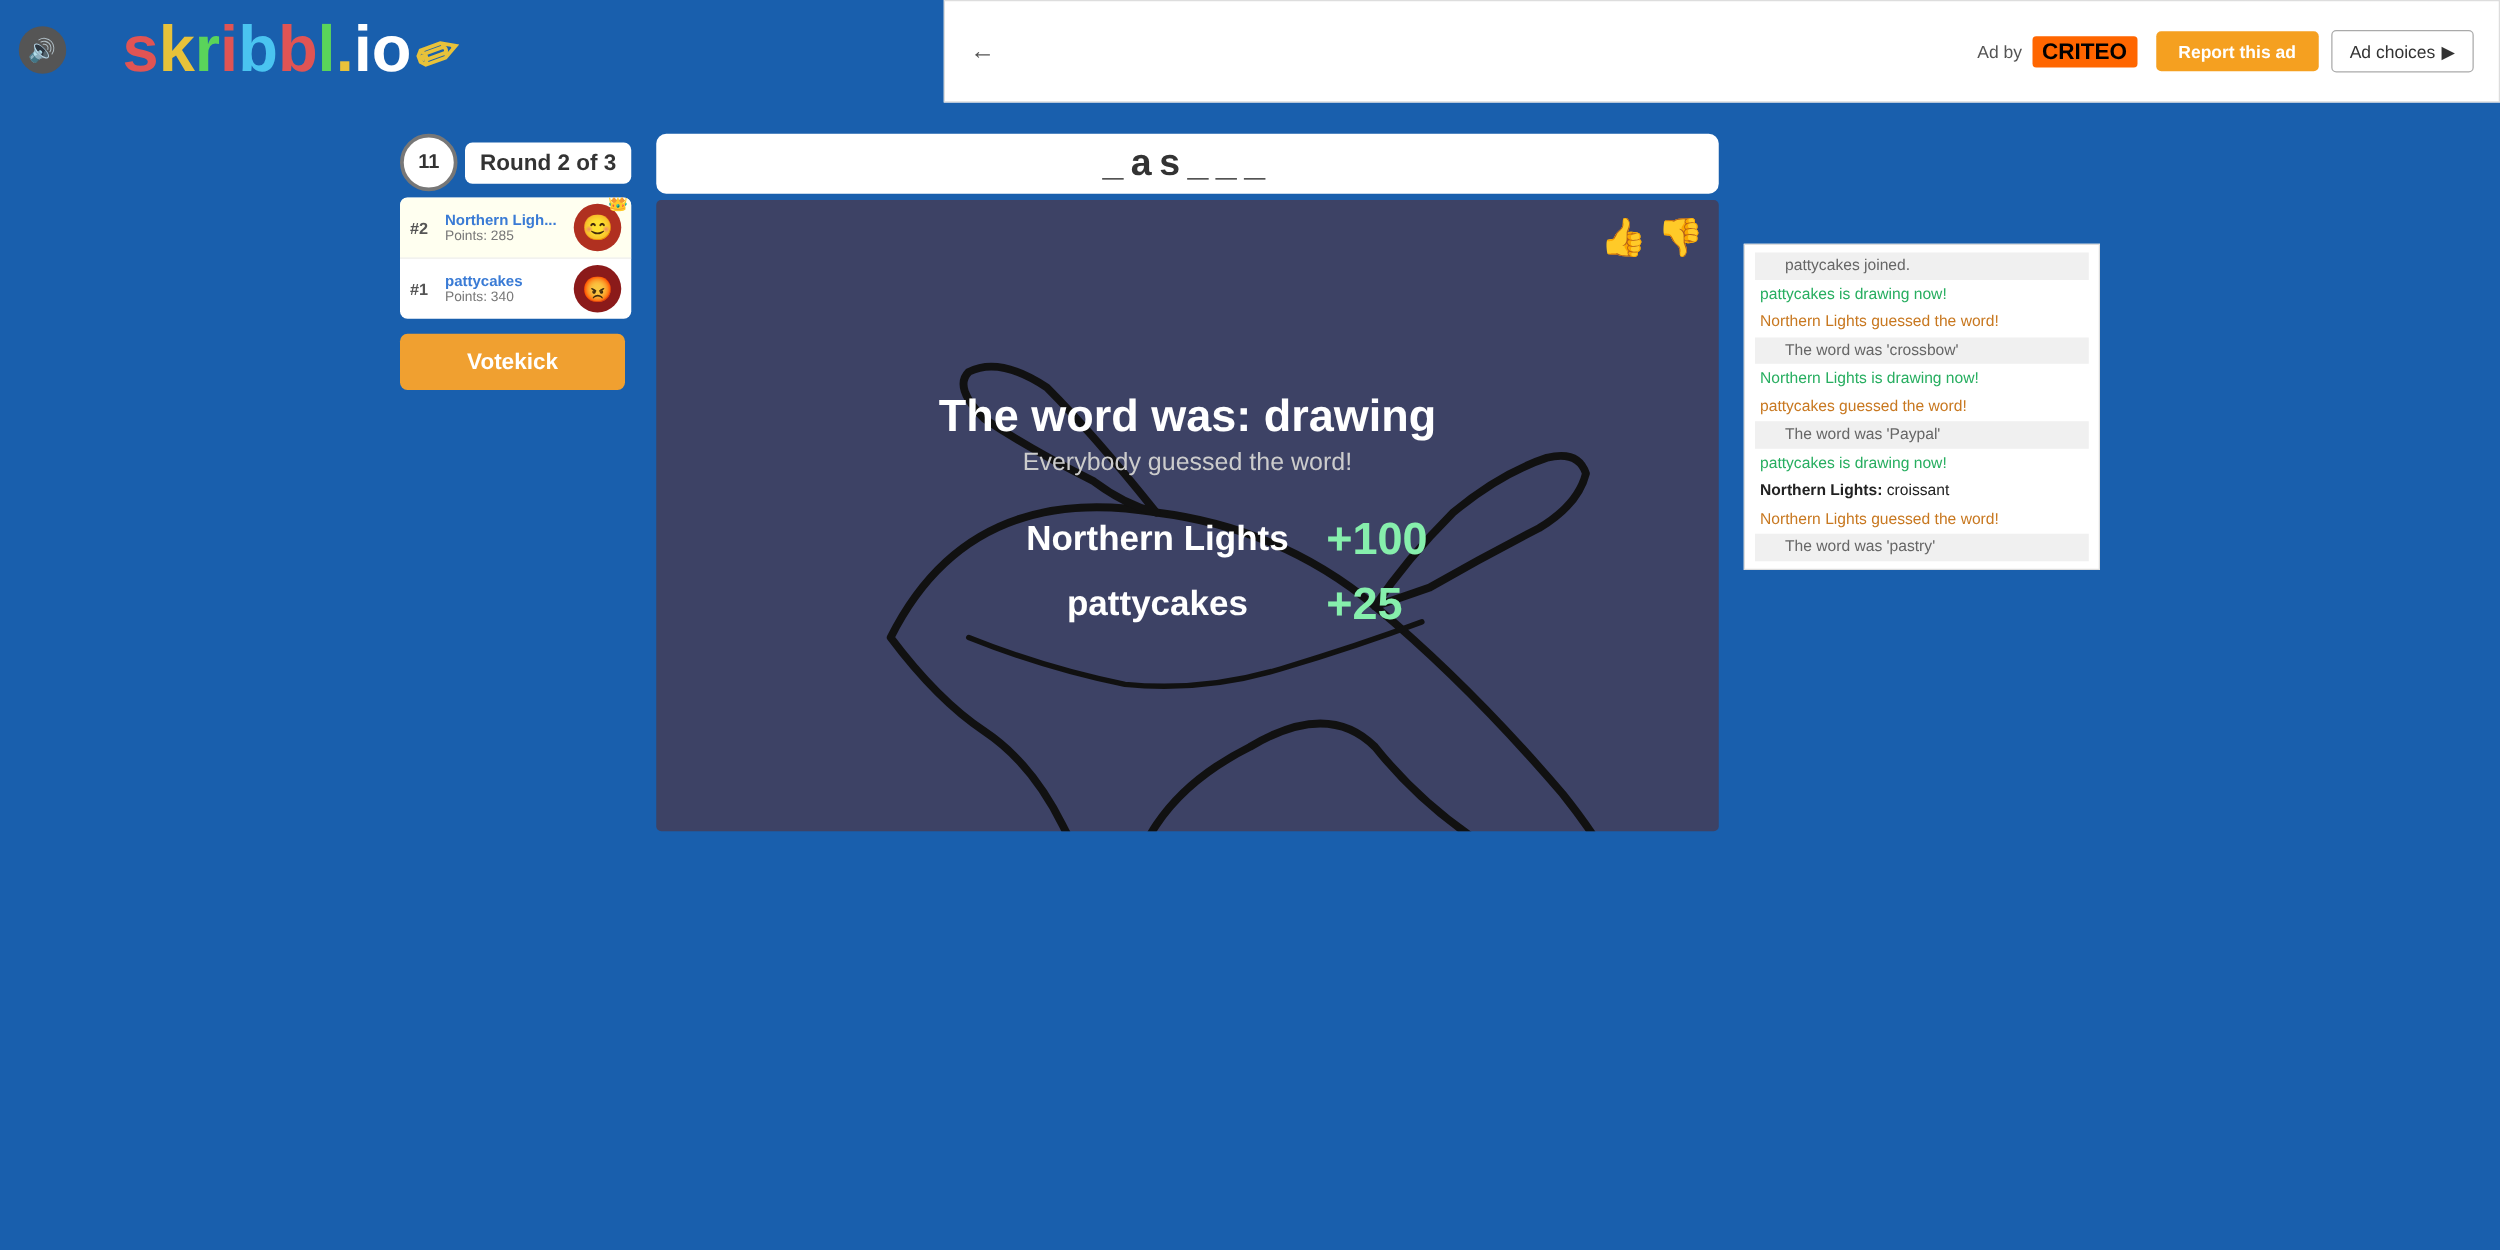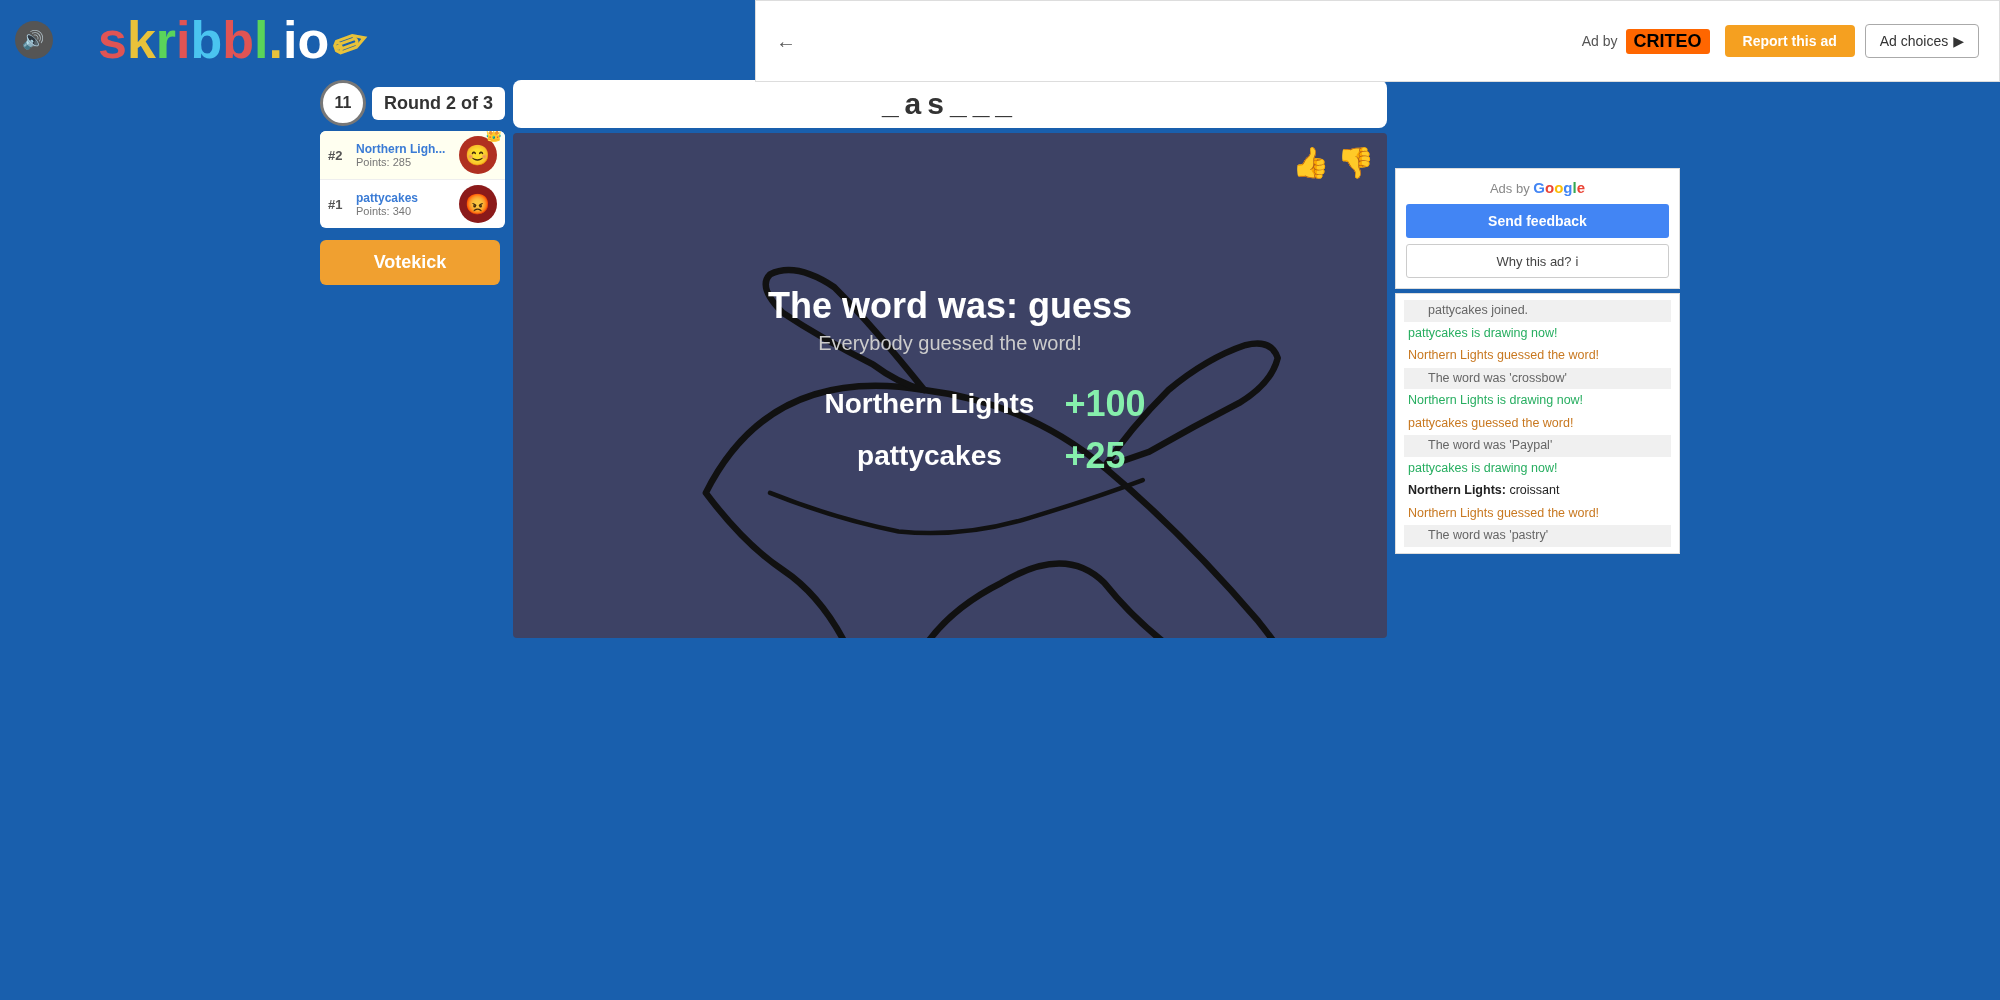--- a/index.html
+++ b/index.html
@@ -54,22 +54,23 @@
 
     
     .center-content {
       display: flex;
       justify-content: center;
       padding: 0 15px;
     }
 
     .game-wrapper {
       display: flex;
-      gap: 8px;
+      gap: 20px;
       width: 1360px;
+      margin-top: 27px;
     }
 
     
     .sidebar-left {
       width: 185px;
       flex-shrink: 0;
     }
 
     
     .round-header-row {
@@ -531,21 +532,21 @@
 
             <path d="M 150 280 Q 200 180 320 200 Q 400 210 460 260 Q 520 310 580 380 Q 620 430 630 470 Q 600 460 560 430 Q 500 400 460 350 Q 430 320 380 350 Q 340 370 320 400 Q 300 430 310 460 Q 280 440 260 400 Q 240 360 210 340 Q 180 320 150 280 Z" fill="none" stroke="#111" stroke-width="5" stroke-linejoin="round" stroke-linecap="round"></path>
             <path d="M 320 200 Q 280 150 250 120 Q 220 100 200 110 Q 190 120 210 140 Q 240 160 280 180 Q 300 195 320 200" fill="none" stroke="#111" stroke-width="5" stroke-linejoin="round" stroke-linecap="round"></path>
             <path d="M 460 260 Q 480 230 510 200 Q 540 175 570 165 Q 590 160 595 175 Q 590 195 565 210 Q 530 228 495 248 Q 475 255 460 260" fill="none" stroke="#111" stroke-width="5" stroke-linejoin="round" stroke-linecap="round"></path>
             <path d="M 310 460 Q 340 480 380 490 Q 420 495 460 480 Q 500 465 530 440" fill="none" stroke="#111" stroke-width="4" stroke-linejoin="round" stroke-linecap="round"></path>
             <path d="M 200 280 Q 250 300 300 310 Q 350 315 400 300 Q 450 285 490 270" fill="none" stroke="#111" stroke-width="3.5" stroke-linejoin="round" stroke-linecap="round"></path>
           </svg>
 
           <div class="canvas-content">
             <div class="result-overlay">
-              <div class="result-word">The word was: guess</div>
+              <div class="result-word">The word was: drawing</div>
               <div class="result-everybody">Everybody guessed the word!</div>
               <div class="result-scores">
                 <div class="result-score-row">
                   <span class="result-player-name">Northern Lights</span>
                   <span class="result-player-score">+100</span>
                 </div>
                 <div class="result-score-row">
                   <span class="result-player-name">pattycakes</span>
                   <span class="result-player-score">+25</span>
                 </div>
@@ -553,30 +554,20 @@
             </div>
           </div>
 
         </div>
       </div>
 
       <div class="sidebar-right">
 
         <div style="height: 88px;"></div>
 
-        <div class="google-ads-panel">
-          <div class="google-ads-header">
-            <span>Ads by</span>
-            <span class="google-logo-text">
-              <span style="color:#4285F4;">G</span><span style="color:#EA4335;">o</span><span style="color:#FBBC05;">o</span><span style="color:#4285F4;">g</span><span style="color:#34A853;">l</span><span style="color:#EA4335;">e</span>
-            </span>
-          </div>
-          <button class="btn-send-feedback">Send feedback</button>
-          <button class="btn-why-this-ad">Why this ad? ℹ</button>
-        </div>
 
         <div class="chat-panel">
           <div class="chat-list">
 
             <div class="msg msg-gray">
               <span>pattycakes joined.</span>
             </div>
             <div class="msg msg-green">
               <span>pattycakes is drawing now!</span>
             </div>

